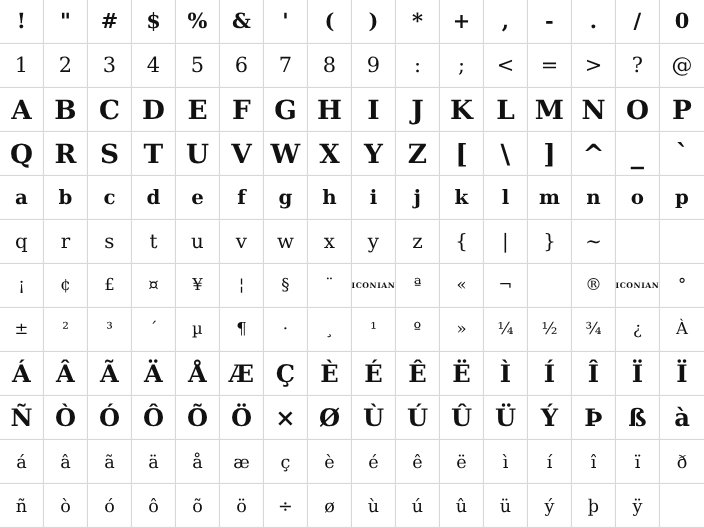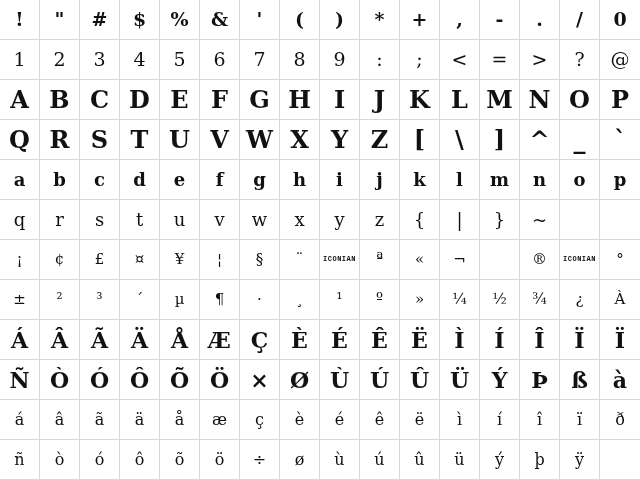--- a/index.html
+++ b/index.html
@@ -56,21 +56,20 @@
   .r7 .glyph { font-size: 15px; font-weight: 500; }
   .r8 .glyph { font-size: 15px; font-weight: 500; }
   .r9 .glyph { font-size: 22px; }
   .r10 .glyph { font-size: 22px; }
   .r11 .glyph { font-size: 16px; font-weight: 500; }
   .r12 .glyph { font-size: 16px; font-weight: 500; }
   .tiny .glyph {
     font-size: 7px;
     font-weight: 700;
     letter-spacing: 0.5px;
-    font-family: Liberation Mono, monospace;
   }
   .empty { }
 </style>
 </head>
 <body>
 
 <div id="glyph-grid">
     <div class="cell r1">
       <span class="glyph">!</span>
     </div>

